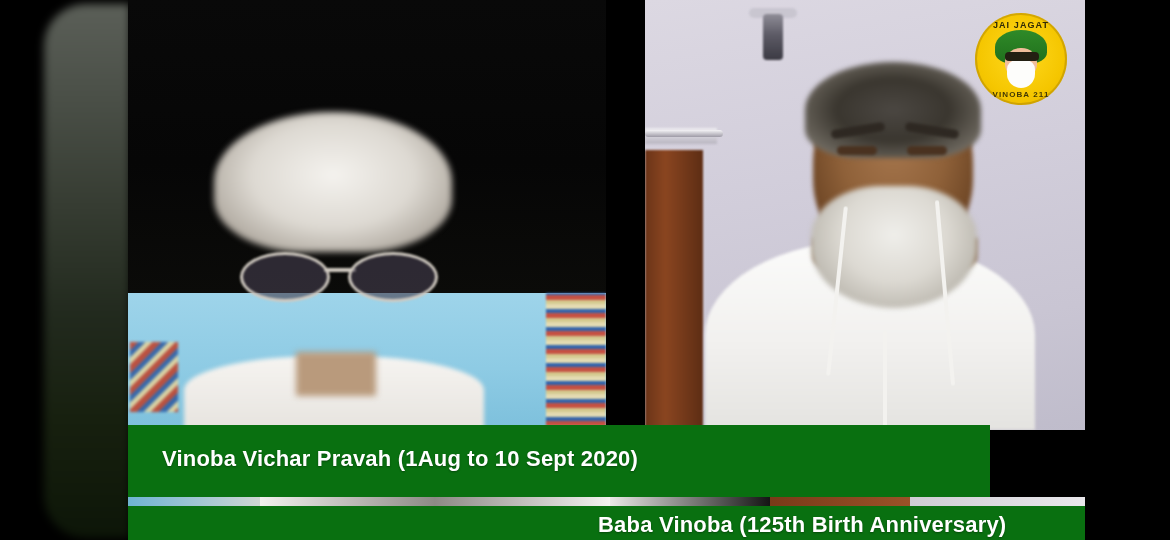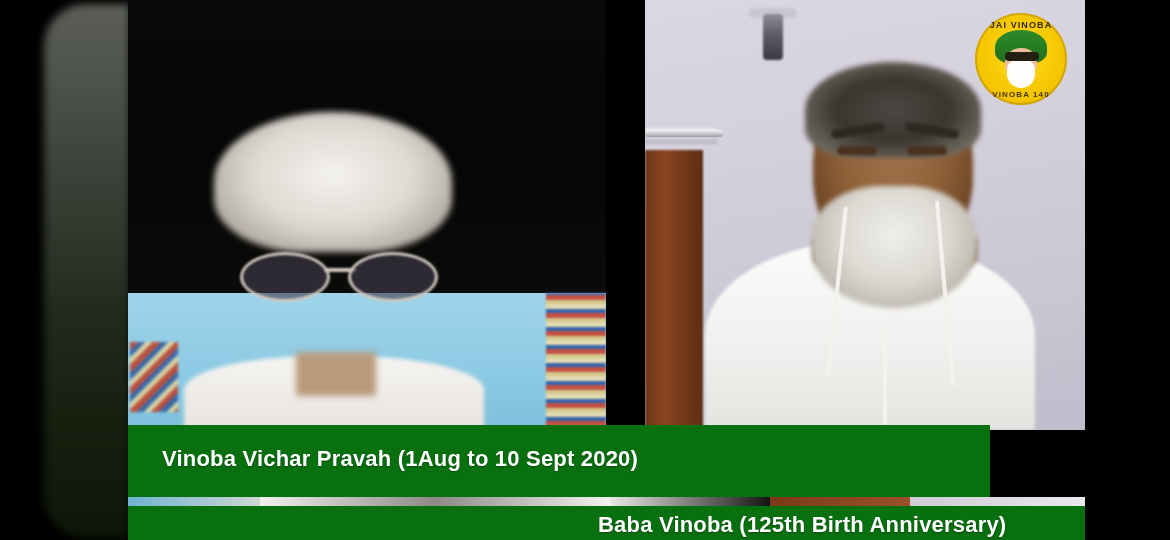--- a/index.html
+++ b/index.html
@@ -157,28 +157,28 @@
       <div class="r-brow a"></div>
       <div class="r-brow b"></div>
       <div class="r-eye a"></div>
       <div class="r-eye b"></div>
       <div class="r-beard"></div>
       <div class="r-cord a"></div>
       <div class="r-cord b"></div>
       <div class="r-cord c"></div>
 
       <div class="logo">
-        <div class="logo-top">JAI VINOBA</div>
+        <div class="logo-top">JAI JAGAT</div>
         <div class="logo-face">
           <div class="cap"></div>
           <div class="face-skin"></div>
           <div class="beardw"></div>
           <div class="spec"></div>
         </div>
-        <div class="logo-bot">VINOBA 140</div>
+        <div class="logo-bot">VINOBA 211</div>
       </div>
     </div>
 
   </div>
 
   <div class="sliver">
     <i class="s1"></i>
     <i class="s2"></i>
     <i class="s3"></i>
     <i class="s4"></i>

